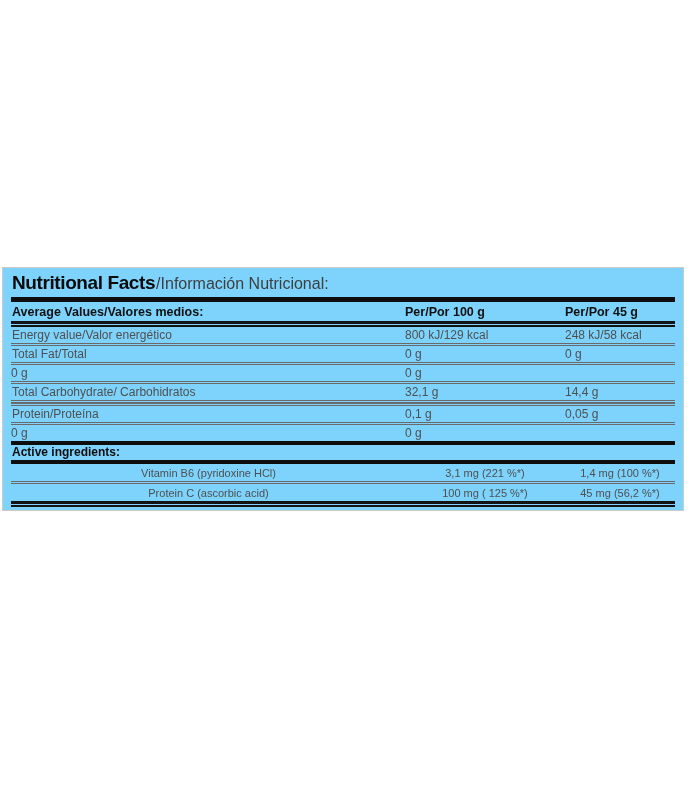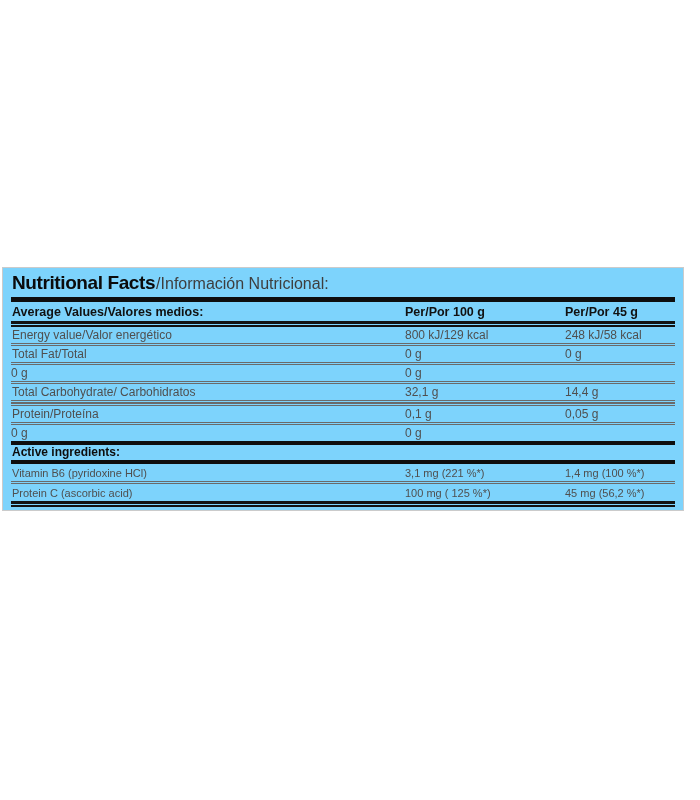--- a/index.html
+++ b/index.html
@@ -74,20 +74,21 @@
   }
   .data-row {
     height: 16px;
     font-size: 12px;
     color: #4f4f4f;
   }
   .vit-row {
     height: 17px;
     font-size: 11px;
     color: #4f4f4f;
+    text-align: center;
   }
   .c1 { padding-left: 1px; white-space: nowrap; overflow: hidden; }
   .c1.indent { padding-left: 12px; }
   .c2, .c3 { white-space: nowrap; overflow: hidden; }
   .section-hdr {
     height: 15px;
     line-height: 15px;
     font-size: 12px;
     font-weight: bold;
     color: #0d0d0d;

